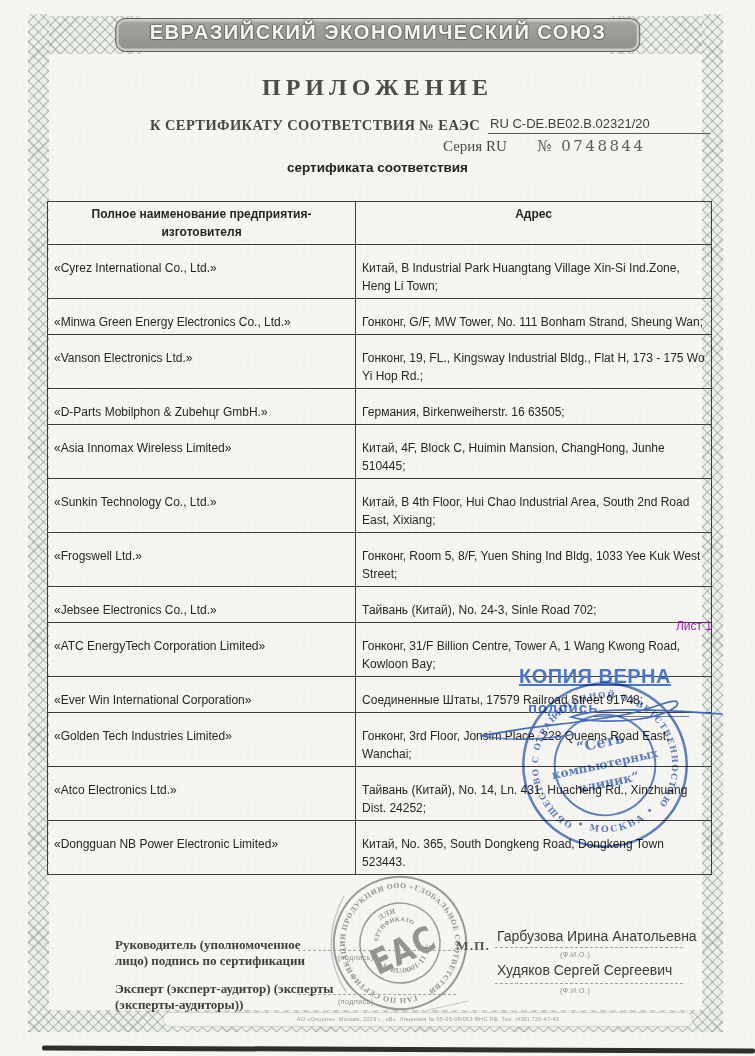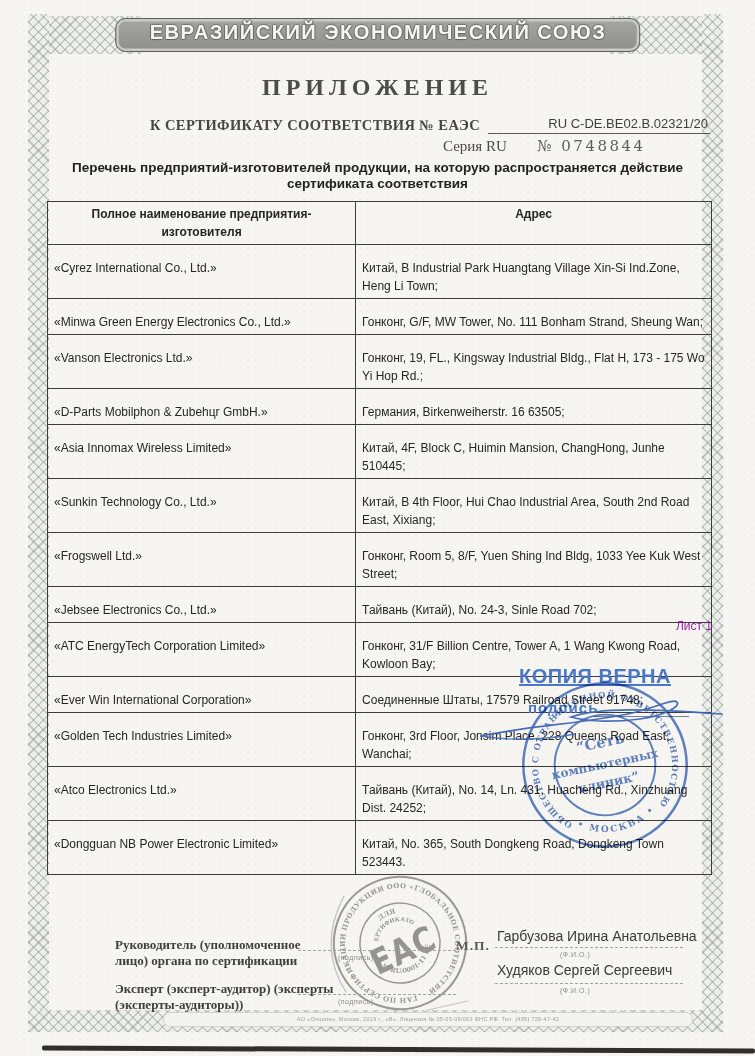--- a/index.html
+++ b/index.html
@@ -47,21 +47,20 @@
   }
   .certline{position:absolute;left:150px;top:116px;width:565px;}
   .certlabel{
     font-family:"Liberation Serif",serif;font-weight:700;font-size:14.5px;
     letter-spacing:.4px;color:#47473f;display:inline-block;
   }
   .certnum{
     display:inline-block;margin-left:8px;font-size:13px;color:#3e3e3c;
     border-bottom:1.5px solid #59595c;min-width:218px;padding:0 2px 2px 2px;
     vertical-align:bottom;
-    text-align:right;
   }
   .seria{position:absolute;left:443px;top:137px;white-space:nowrap;}
   .seria .slabel{font-family:"Liberation Serif",serif;font-size:15px;color:#4a4a46;}
   .seria .snum{
     font-family:"DejaVu Serif",serif;font-size:15px;color:#5e5e58;
     letter-spacing:2.5px;margin-left:26px;
   }
   .subtitle{
     position:absolute;left:40px;right:40px;top:160px;text-align:center;
     font-weight:700;font-size:13.5px;line-height:16px;color:#222220;
@@ -141,21 +140,20 @@
   <div class="certline">
     <span class="certlabel">К СЕРТИФИКАТУ СООТВЕТСТВИЯ № ЕАЭС</span><span class="certnum">RU C-DE.BE02.B.02321/20</span>
   </div>
 
   <div class="seria">
     <span class="slabel">Серия RU</span>
     <span class="snum">№ 0748844</span>
   </div>
 
   <div class="subtitle">
-    <div>Перечень предприятий-изготовителей продукции, на которую распространяется действие</div>
     <div>сертификата соответствия</div>
   </div>
 
   <div class="tblwrap">
     <table class="mft">
       <colgroup>
           <col class="c1">
           <col>
         </colgroup>
       <thead>
@@ -281,21 +279,21 @@
       <text class="st-ring" font-size="5.5" fill="#8e8e89" stroke="none">
         <textPath href="#gTop2" startOffset="50%" text-anchor="middle">СЕРТИФИКАТОВ</textPath>
       </text>
       <text font-family="DejaVu Sans, sans-serif" font-weight="700" font-size="28" letter-spacing="1" fill="#8a8a85" stroke="none" text-anchor="middle" transform="translate(75,95) scale(1.05,1.25)" x="0" y="0">ЕАС</text>
       <text class="st-ring" font-size="6.5" fill="#8e8e89" stroke="none">
         <textPath href="#gBot" startOffset="50%" text-anchor="middle">№ RU.0001-11 BE</textPath>
       </text>
     </g>
   </svg>
 
-  <div class="lab lab1">Руководитель (уполномоченное лицо) органа по сертификации</div>
+  <div class="lab lab1">Руководитель (уполномоченное лицо) подпись по сертификации</div>
   <div class="lab lab2">Эксперт (эксперт-аудитор) (эксперты (эксперты-аудиторы))</div>
   <div class="dashline dl1"></div>
   <div class="dashline dl2"></div>
   <div class="tinycap cap-sign1">(подпись)</div>
   <div class="tinycap cap-sign2">(подпись)</div>
   <div class="mp">М.П.</div>
 
   <div class="pname pn1">Гарбузова Ирина Анатольевна</div>
   <div class="nameline nl1"></div>
   <div class="tinycap cap-fio1">(Ф.И.О.)</div>

